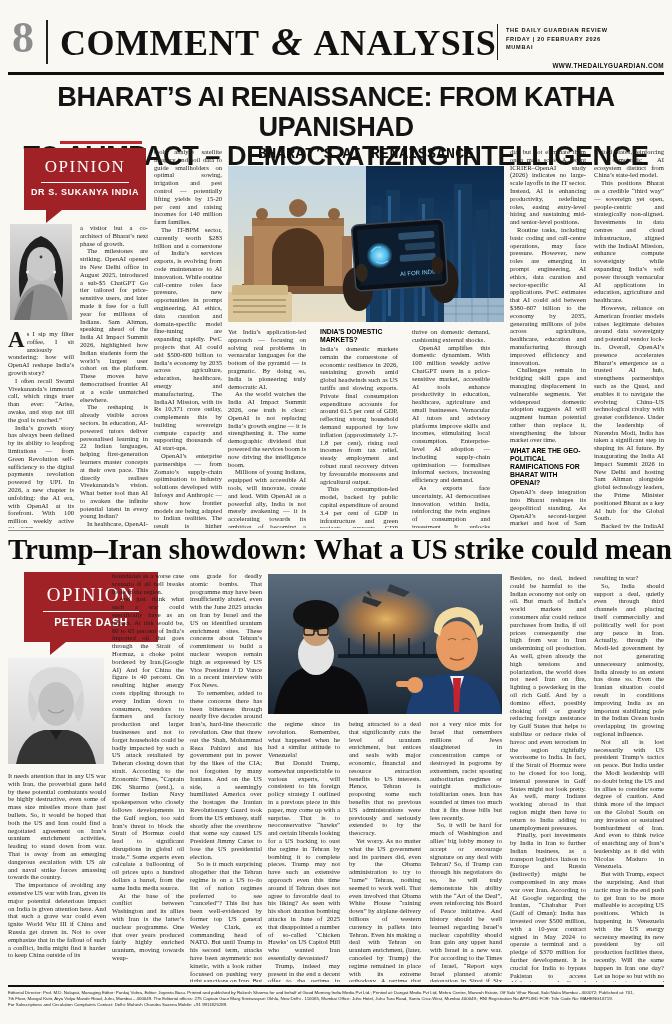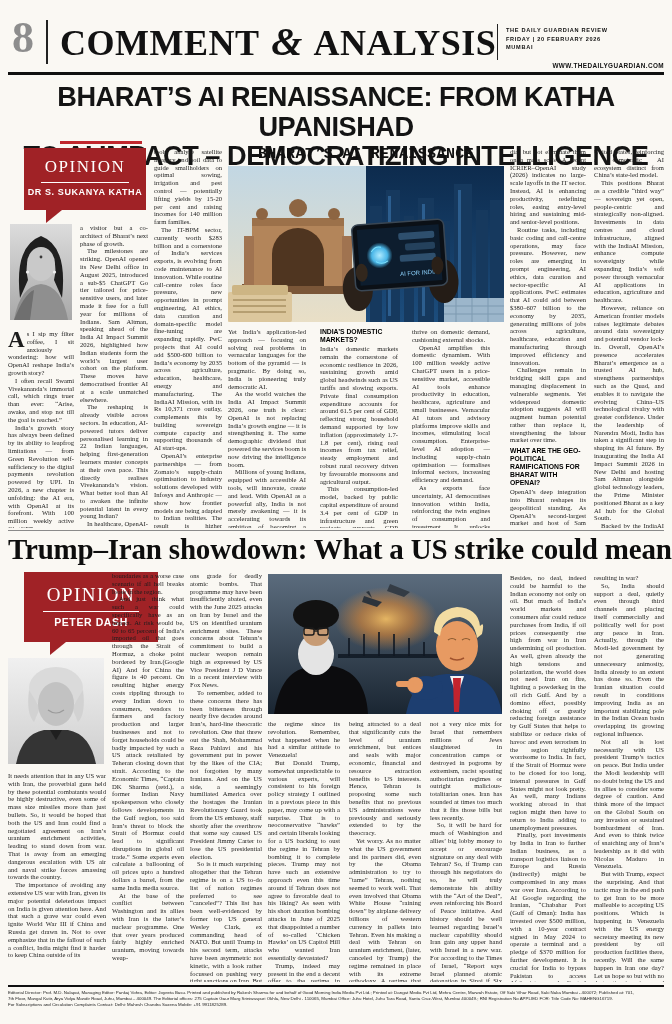--- a/index.html
+++ b/index.html
@@ -70,21 +70,21 @@
 
   <div class="abs head1" style="left:8px;top:82px;width:656px;">
     <div>BHARAT’S AI RENAISSANCE: FROM KATHA UPANISHAD</div>
     <div>TO AI IMPACT – DEMOCRATIZING INTELLIGENCE</div>
   </div>
   <div class="abs red-bar" style="left:60px;top:141px;width:82px;height:3px;"></div>
 
   <div class="abs opbox" style="left:24px;top:148px;width:122px;height:62px;">
     <div class="oplabel">OPINION</div>
     <div class="oprule"></div>
-    <div class="opauthor">DR S. SUKANYA KATHA</div>
+    <div class="opauthor">DR S. SUKANYA INDIA</div>
   </div>
   <div class="abs optail" style="left:46px;top:210px;"></div>
 
   <div class="photo" style="left:10px;top:224px;width:62px;height:96px;">
     <svg width="62" height="96" viewBox="0 0 62 96">
       <defs>
           <linearGradient id="ap1" x1="0" y1="0" x2="0" y2="1">
         <stop offset="0" stop-color="#dcdcdc"></stop>
             <stop offset="1" stop-color="#a8a8a8"></stop>
           </linearGradient>

